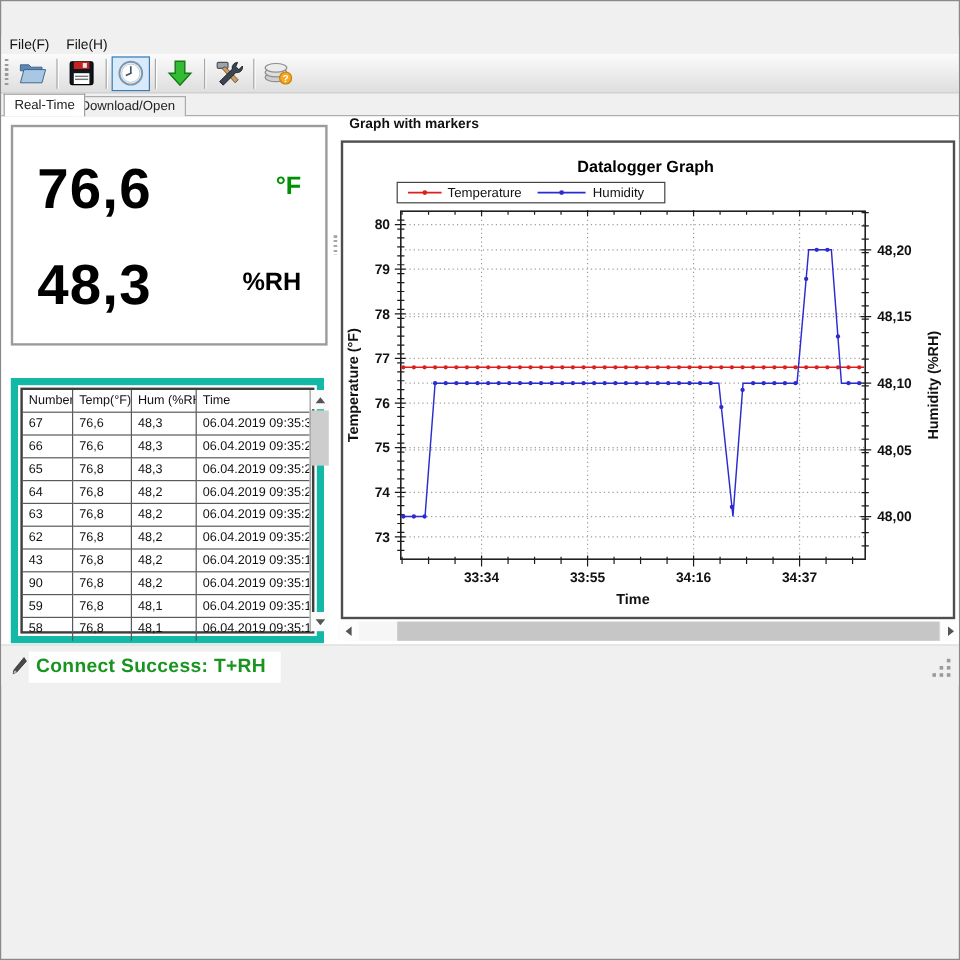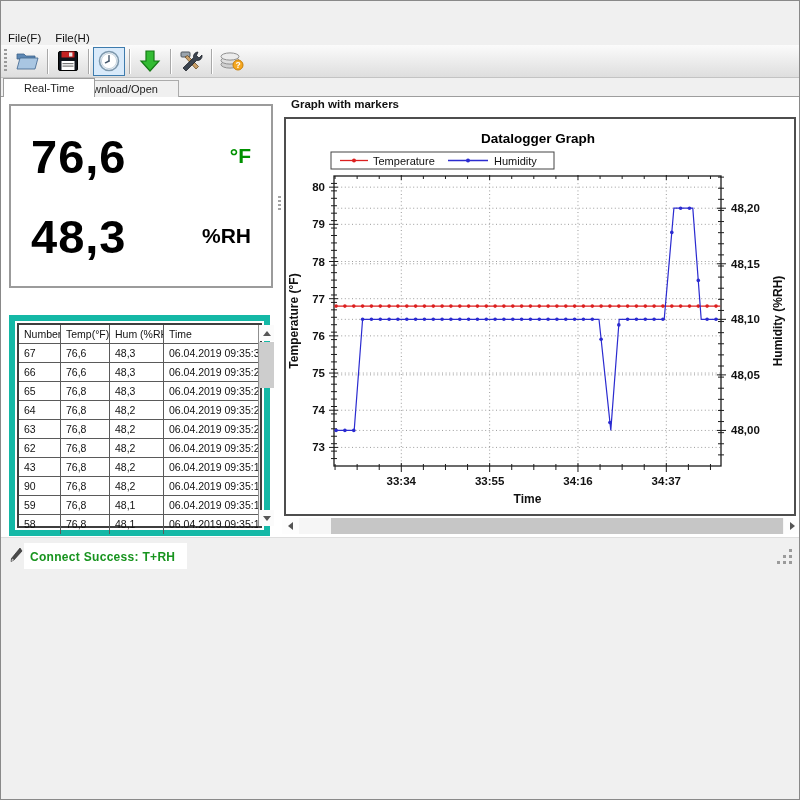--- a/index.html
+++ b/index.html
@@ -24,21 +24,21 @@
              display:flex; align-items:center; }
   .tb-grip { width:3px; height:24px; margin:0 4px 0 3px;
              background:repeating-linear-gradient(to bottom,#9a9a9a 0 2px,transparent 2px 4px); }
   .tb-btn { width:32px; height:29px; display:flex; align-items:center; justify-content:center; border:1px solid transparent; }
   .tb-btn.selected { border:1px solid #3d7bad; background:#d9eafa; }
   .tb-sep { width:1px; height:25px; background:#a8a8a8; margin:0 4px; box-shadow:1px 0 0 #ffffff; }
 
   
   .tabstrip { position:absolute; left:0; top:77px; width:100%; height:19px; background:#f0f0f0; }
   .tabstrip .baseline { position:absolute; left:0; right:0; bottom:0; height:1px; background:#9d9d9d; }
-  .tab { position:absolute; top:0; height:19px; padding:0 20px; font-size:11px; color:#222;
+  .tab { position:absolute; top:0; height:19px; padding:0 8px; font-size:11px; color:#222;
          display:flex; align-items:center; }
   .tab.active { left:2px; background:#ffffff; border:1px solid #9d9d9d; border-bottom:none; z-index:2; }
   .tab.inactive { left:57px; top:2px; height:17px; background:#f0f0f0; border:1px solid #ababab; border-bottom:none; }
 
   
   .content { position:absolute; left:0; top:96px; width:100%; height:440px; background:#ffffff; }
 
   
   .readout { position:absolute; left:8px; top:7px; width:264px; height:184px; background:#fff;
              border:2px solid #9b9b9b; padding:10px 20px 0 20px; }
@@ -76,21 +76,21 @@
   .hs-btn { position:absolute; top:0; width:17px; height:16px; background:#fdfdfd; display:flex; align-items:center; justify-content:center; }
   .hs-left { left:0; } .hs-right { right:0; }
   .tri-left { width:0;height:0;border-top:4px solid transparent;border-bottom:4px solid transparent;border-right:5px solid #555; }
   .tri-right { width:0;height:0;border-top:4px solid transparent;border-bottom:4px solid transparent;border-left:5px solid #555; }
   .hs-thumb { position:absolute; left:49px; top:0; width:452px; height:16px; background:#c6c6c6; }
 
   
   .statusbar { position:absolute; left:0; top:536px; width:100%; height:34px; background:#f0f0f0; border-top:1px solid #dedede; }
   .status-pen { position:absolute; left:8px; top:9px; }
   .status-chip { position:absolute; left:23px; top:5px; background:#ffffff; padding:4px 12px 4px 6px; }
-  .status-text { font-size:12px; font-weight:700; color:#18941f; letter-spacing:.3px; }
+  .status-text { font-size:16px; font-weight:700; color:#18941f; letter-spacing:.3px; }
   .resize-grip { position:absolute; right:5px; top:10px; }
 </style>
 </head>
 <body>
 
 <div id="app">
 
 
   <div class="menubar">
     <div class="menuitem">File(F)</div>

